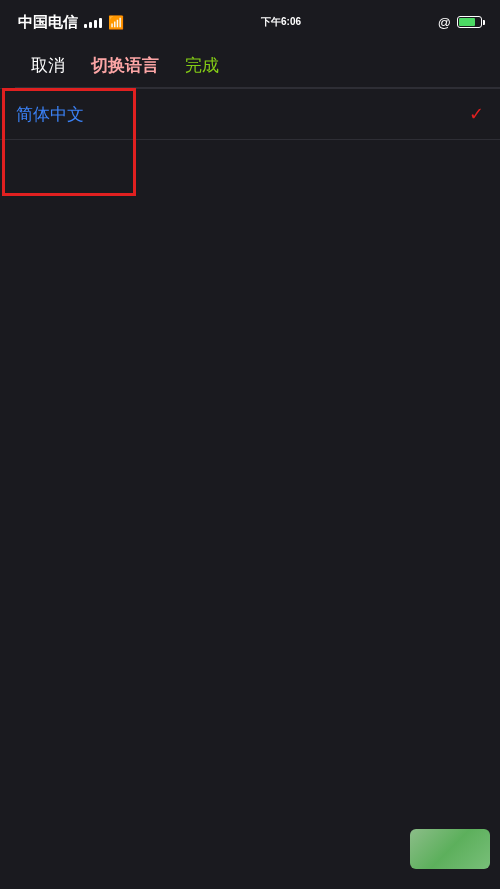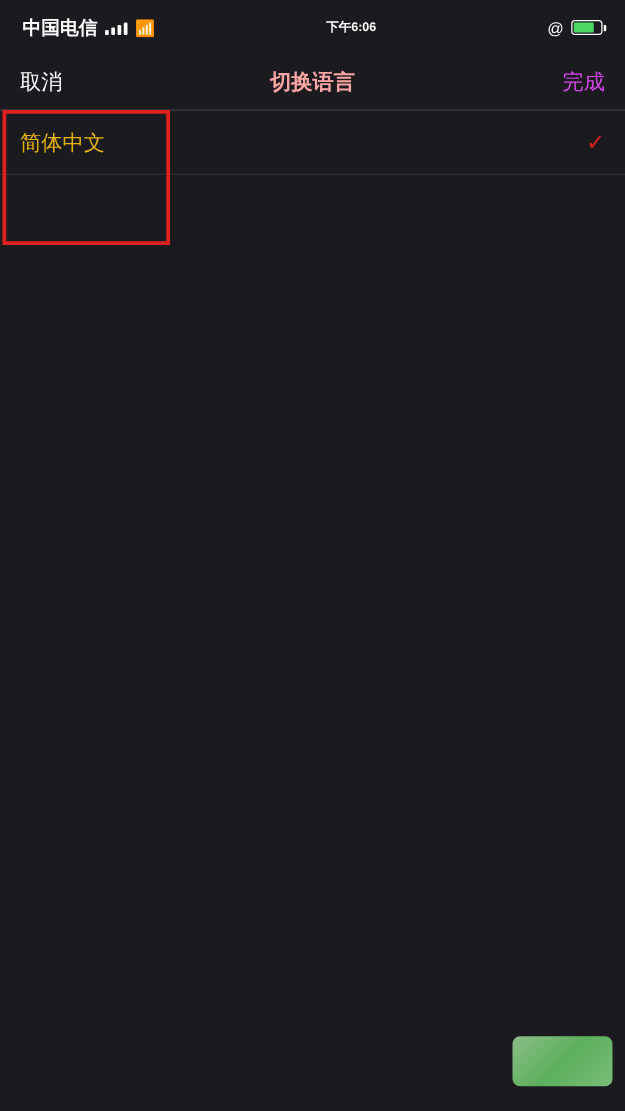--- a/index.html
+++ b/index.html
@@ -95,44 +95,44 @@
     .battery-fill {
       height: 100%;
       width: 75%;
       background: #4cd964;
       border-radius: 1px;
     }
 
     
     .nav-bar {
       display: flex;
-      justify-content: space-between;
       align-items: center;
       padding: 0 16px;
       height: 44px;
       background-color: #1a1a1f;
       border-bottom: 1px solid #2e2e35;
+      margin-left: 15px;
     }
 
     .nav-cancel {
       font-size: 17px;
       color: #ffffff;
       cursor: pointer;
       min-width: 60px;
     }
 
     .nav-title {
       font-size: 17px;
       font-weight: 600;
       color: #fca5a5;
     }
 
     .nav-done {
       font-size: 17px;
-      color: #d946ef;
+      color: #84cc16;
       cursor: pointer;
       min-width: 60px;
       text-align: right;
     }
 
     
     .content {
       padding-top: 0;
     }
 
@@ -164,21 +164,21 @@
       top: 88px;
       width: 134px;
       height: 108px;
       border: 3px solid #e02020;
       z-index: 10;
       pointer-events: none;
     }
 
     .language-text {
       font-size: 17px;
-      color: #eab308;
+      color: #3b82f6;
     }
 
     .checkmark {
       color: #e02020;
       font-size: 18px;
     }
 
     
     .bottom-watermark {
       position: absolute;

